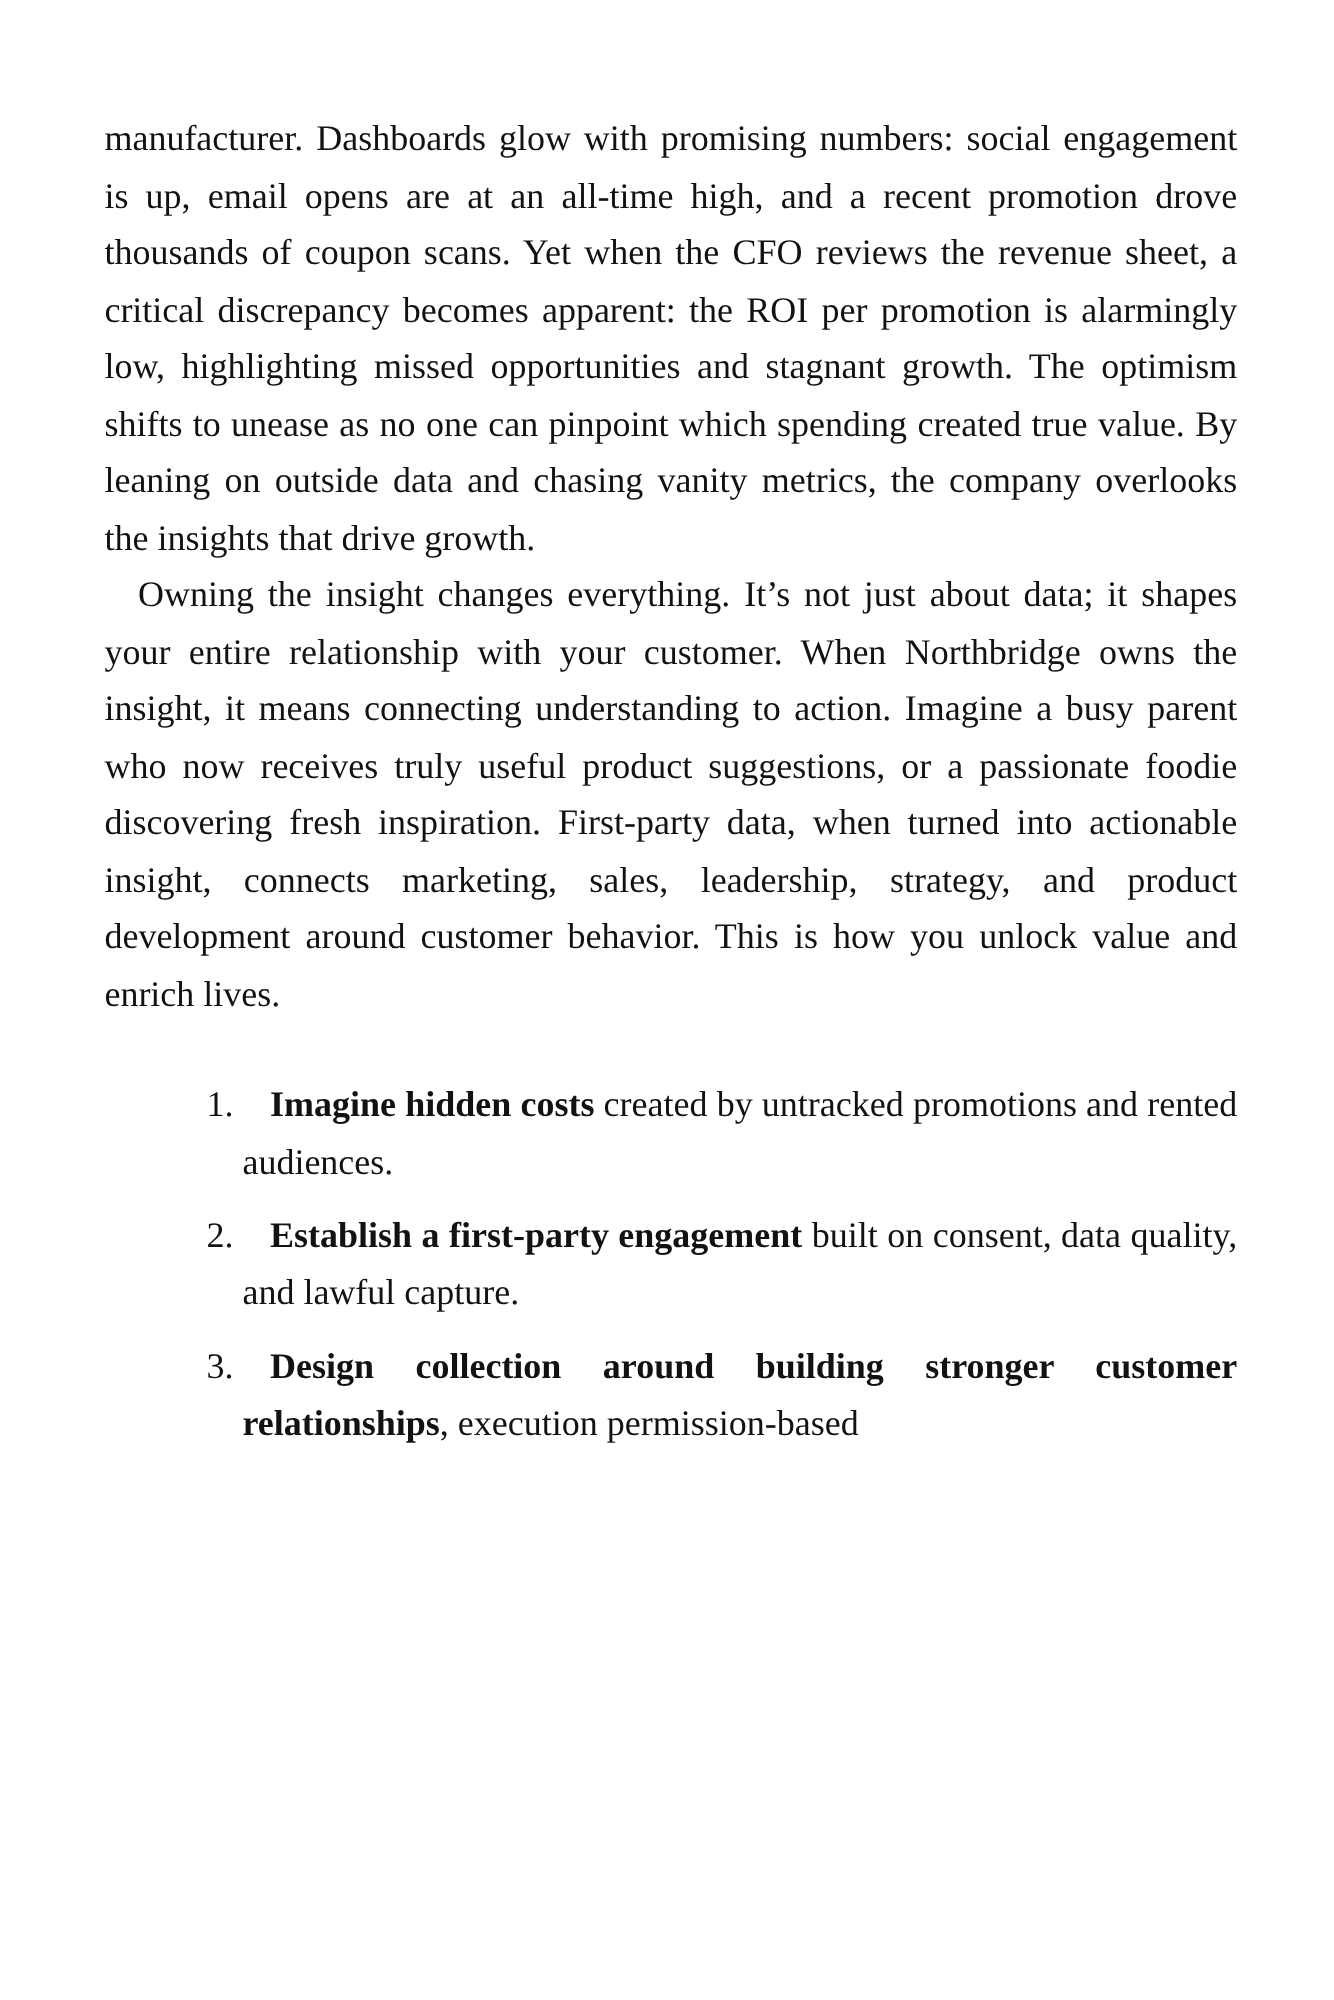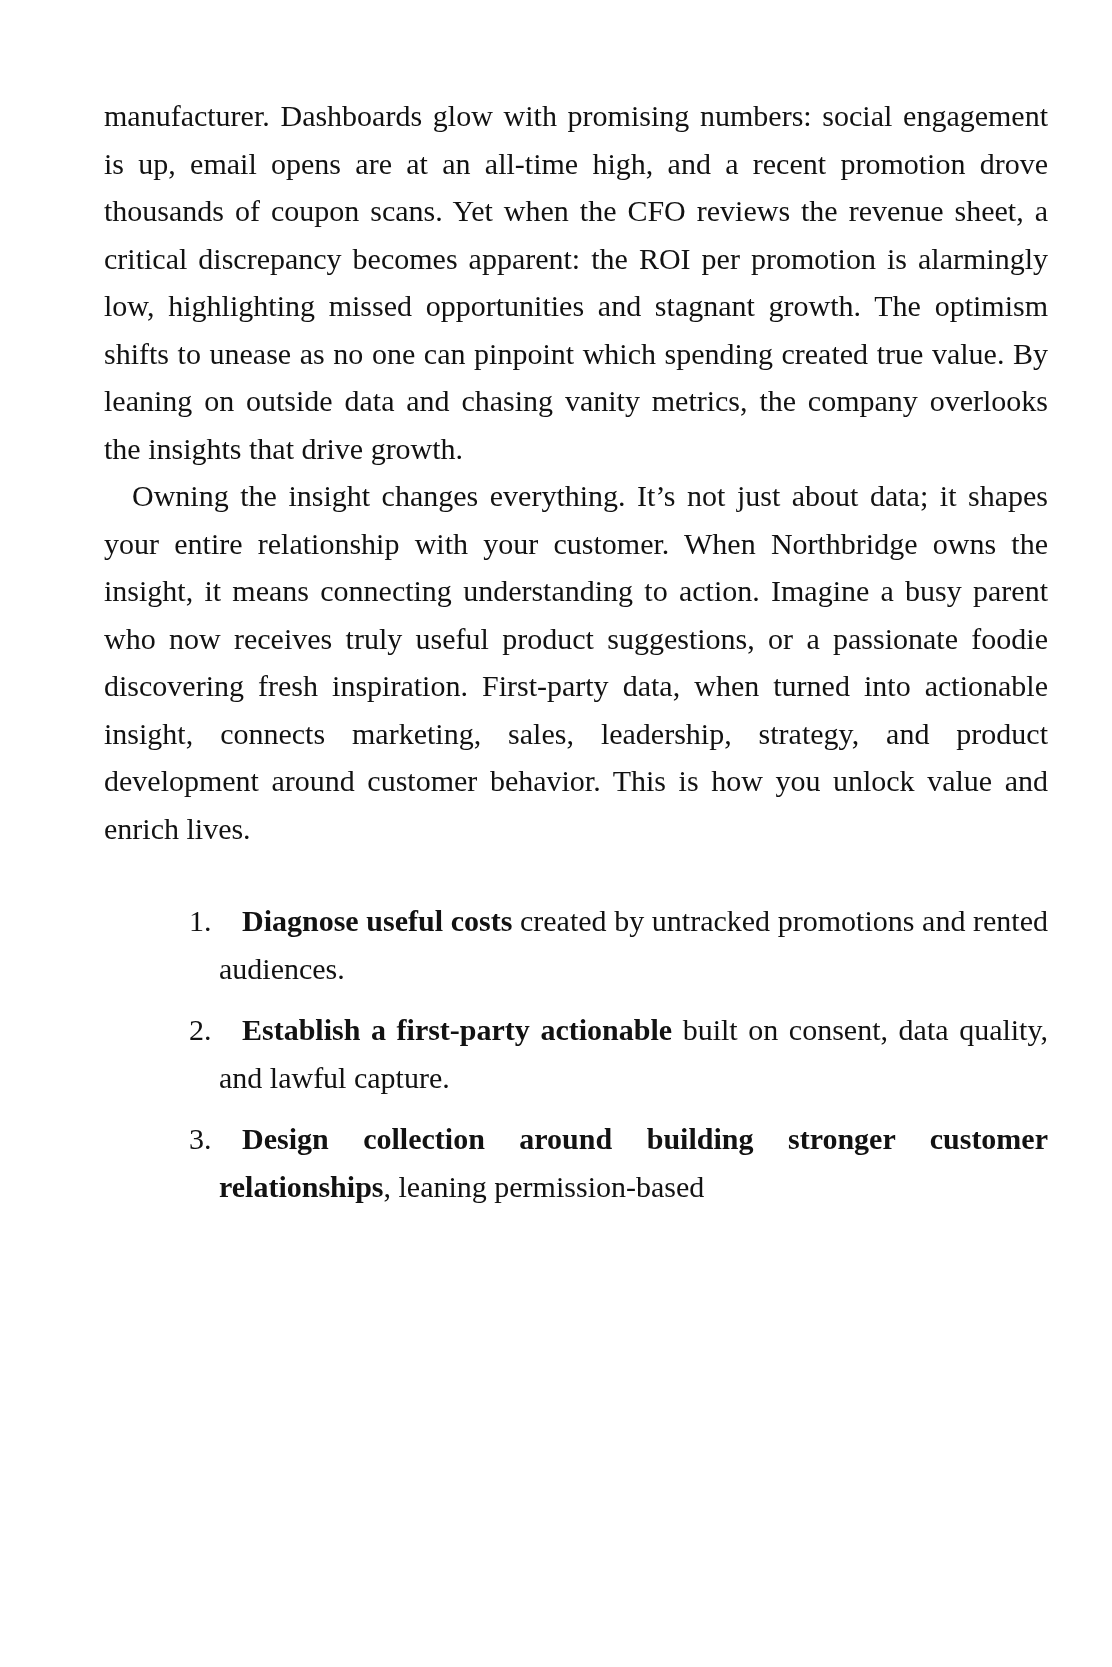--- a/index.html
+++ b/index.html
@@ -11,21 +11,21 @@
     position: relative;
     width: 1112px;
     height: 1667px;
     background: #ffffff;
     overflow: hidden;
     font-family: "Liberation Serif", "DejaVu Serif", serif;
     color: #121212;
   }
   .text-block {
     position: absolute;
-    left: 104px;
+    left: 87px;
     top: 92px;
     width: 944px;
   }
   .para {
     margin: 0;
     font-size: 30px;
     line-height: 47.5px;
     text-align: justify;
     text-justify: inter-word;
   }
@@ -68,28 +68,28 @@
 
     <p class="para">manufacturer. Dashboards glow with promising numbers: social engagement is up, email opens are at an all-time high, and a recent promotion drove thousands of coupon scans. Yet when the CFO reviews the revenue sheet, a critical discrepancy becomes apparent: the ROI per promotion is alarmingly low, highlighting missed opportunities and stagnant growth. The optimism shifts to unease as no one can pinpoint which spending created true value. By leaning on outside data and chasing vanity metrics, the company overlooks the insights that drive growth.</p>
 
     <p class="para indent">Owning the insight changes everything. It’s not just about data; it shapes your entire relationship with your customer. When Northbridge owns the insight, it means connecting understanding to action. Imagine a busy parent who now receives truly useful product suggestions, or a passionate foodie discovering fresh inspiration. First-party data, when turned into actionable insight, connects marketing, sales, leadership, strategy, and product development around customer behavior. This is how you unlock value and enrich lives.</p>
 
 
     <ol class="book-list">
 
       <li>
         <span class="list-number">1.</span>
-        <span class="lead-bold">Diagnose useful costs</span><span> created by untracked promotions and rented audiences.</span>
+        <span class="lead-bold">Imagine hidden costs</span><span> created by untracked promotions and rented audiences.</span>
       </li>
 
       <li>
         <span class="list-number">2.</span>
-        <span class="lead-bold">Establish a first-party actionable</span><span> built on consent, data quality, and lawful capture.</span>
+        <span class="lead-bold">Establish a first-party engagement</span><span> built on consent, data quality, and lawful capture.</span>
       </li>
 
       <li>
         <span class="list-number">3.</span>
-        <span class="lead-bold">Design collection around building stronger customer relationships</span><span>, leaning permission-based</span>
+        <span class="lead-bold">Design collection around building stronger customer relationships</span><span>, execution permission-based</span>
       </li>
 
     </ol>
   </div>
 </div>
 
 </body></html>

